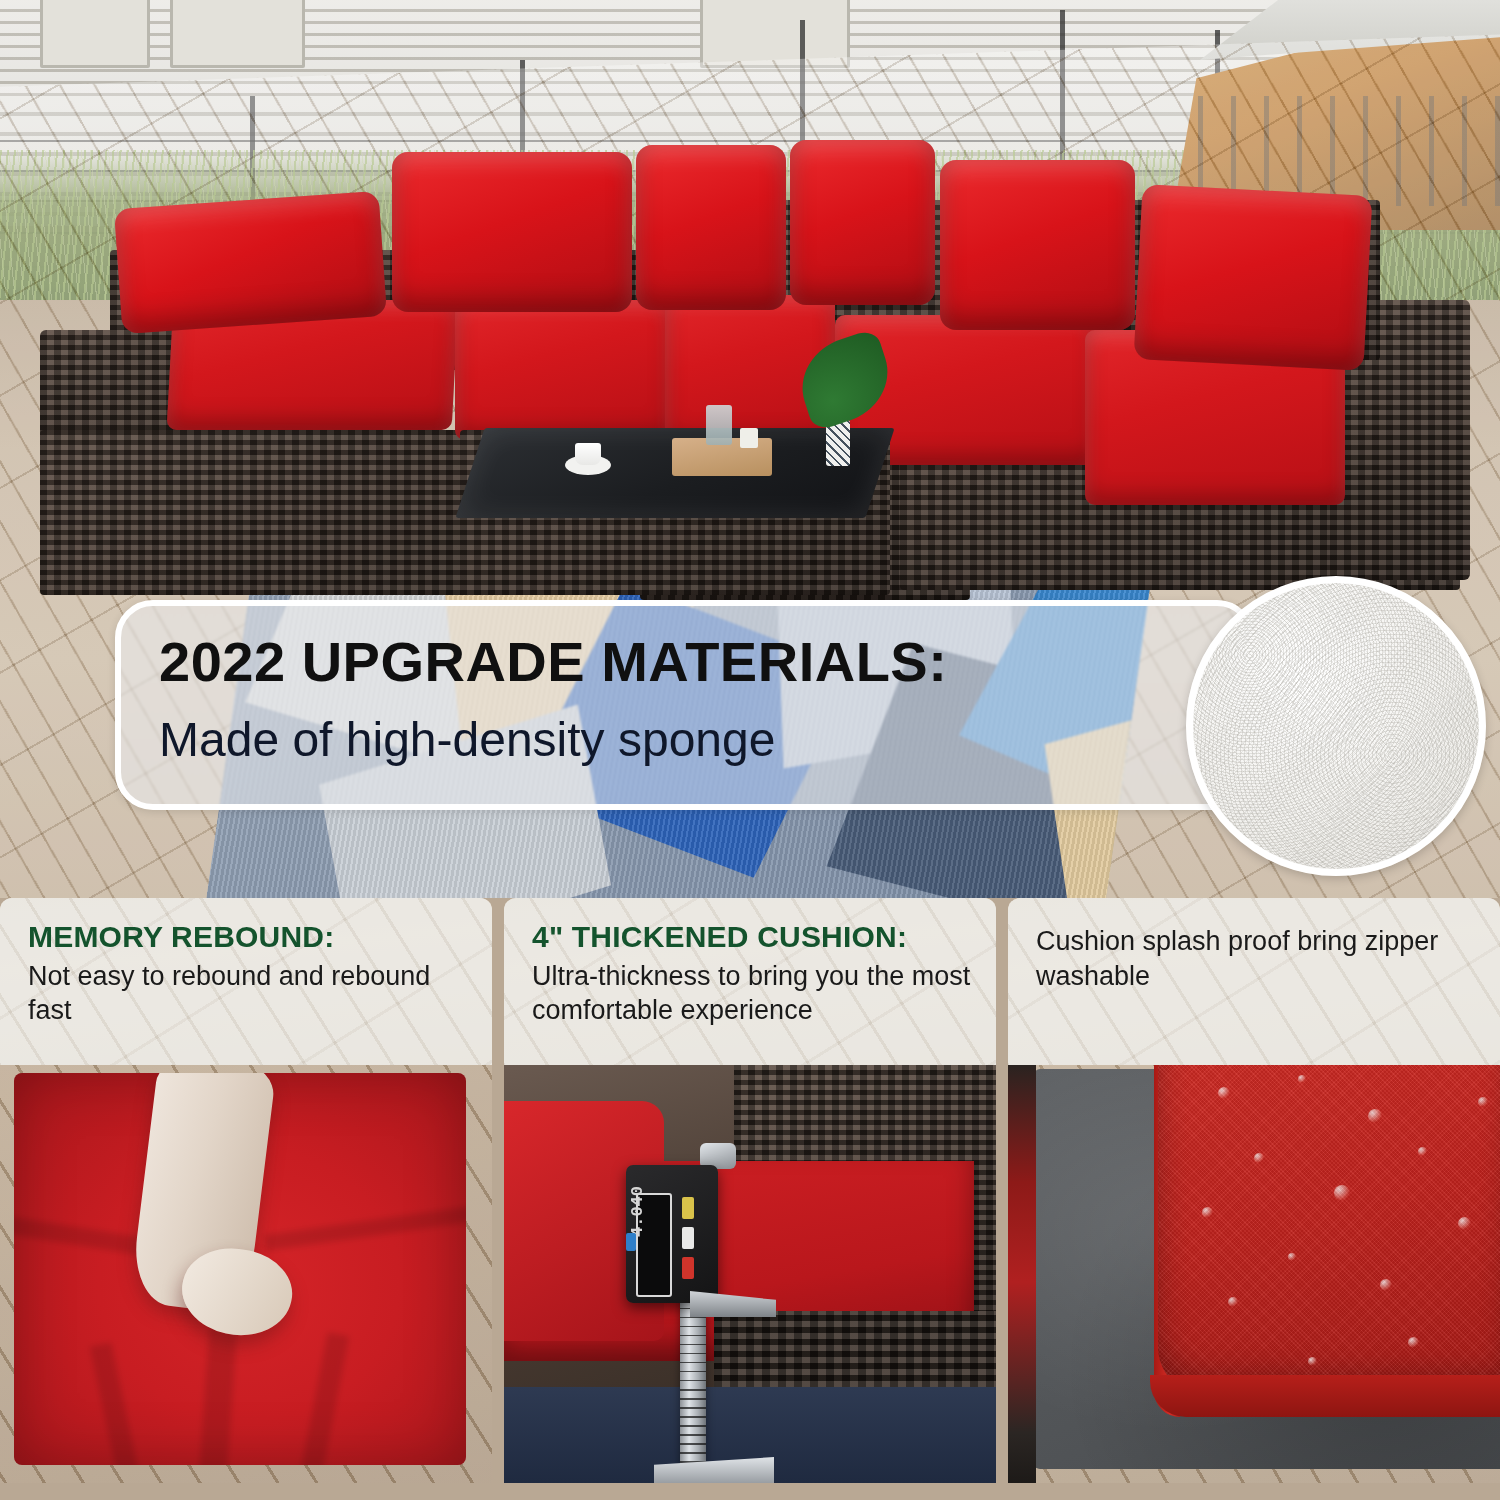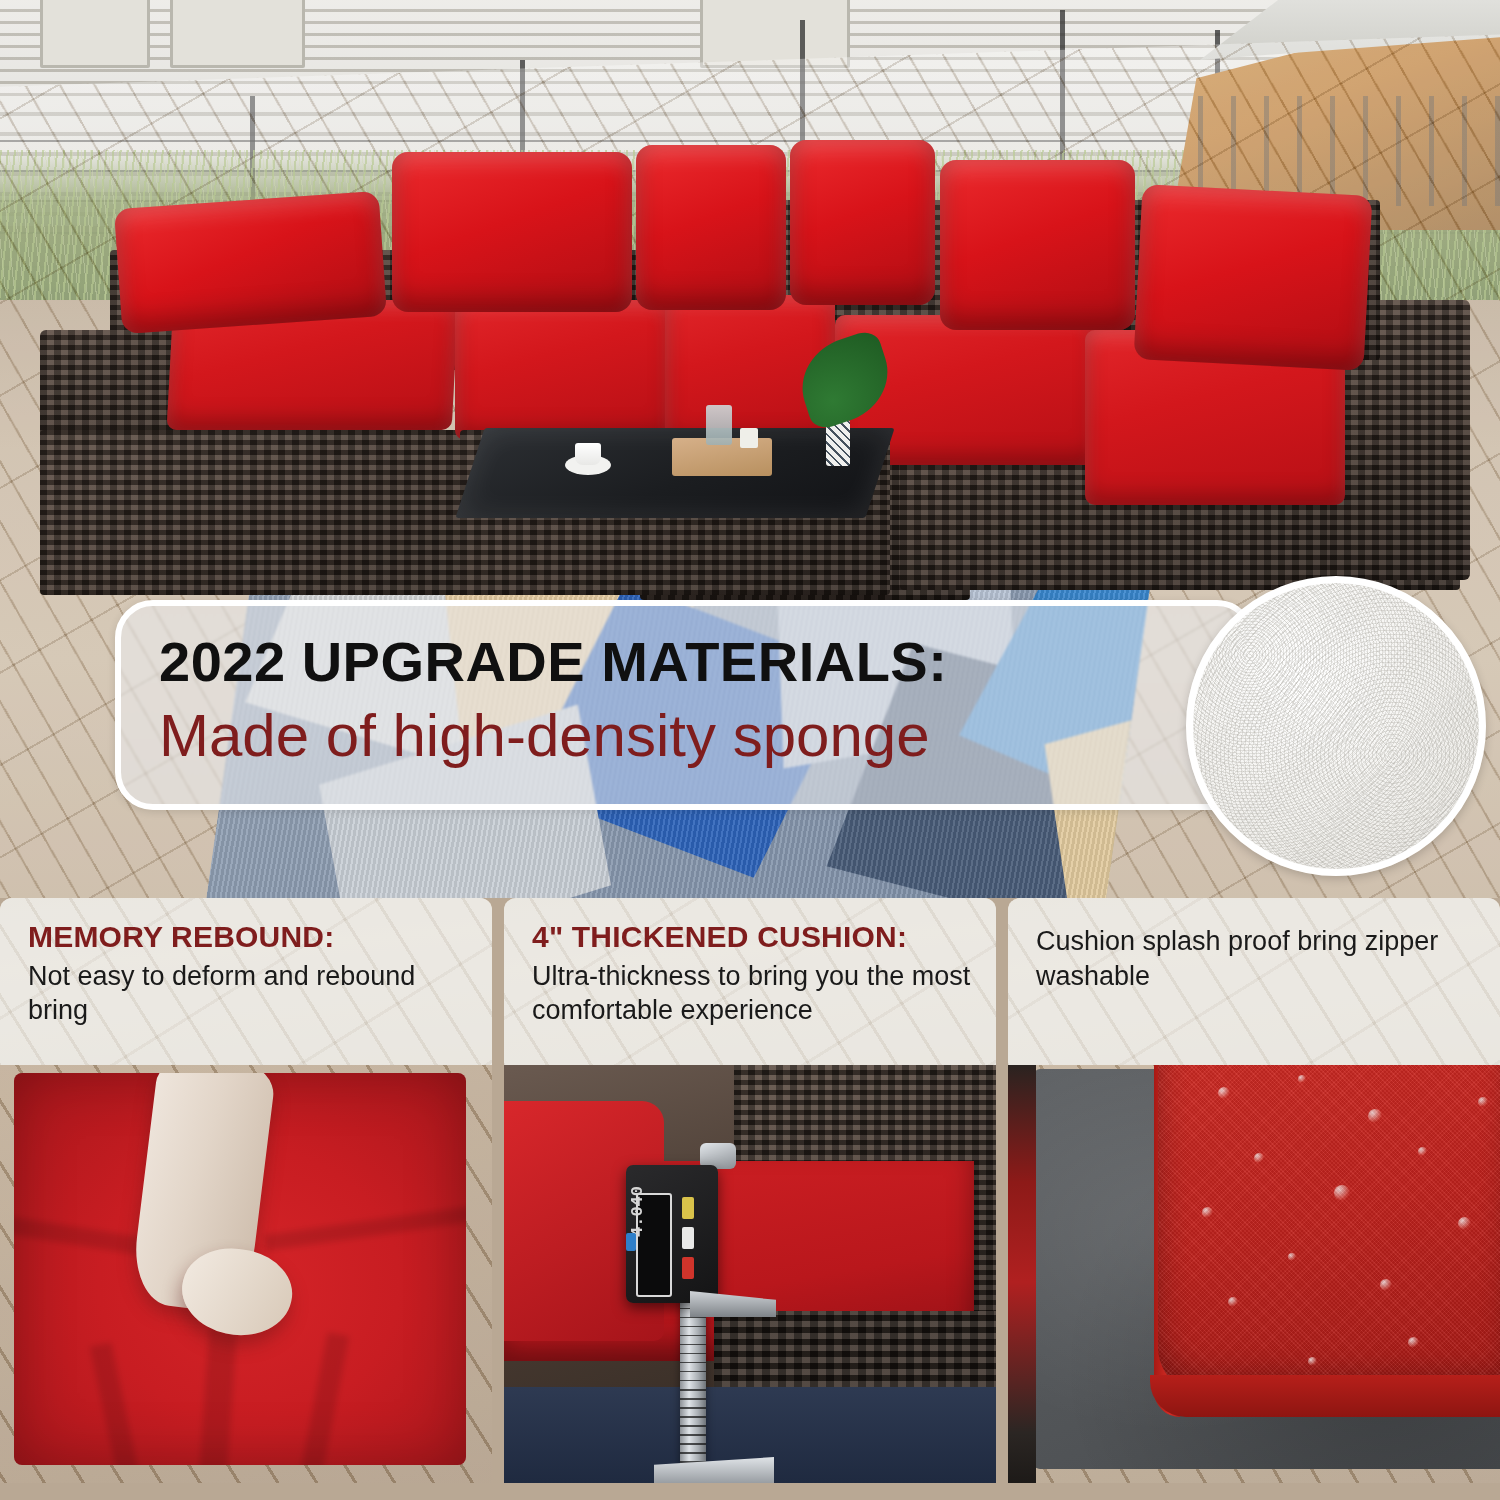--- a/index.html
+++ b/index.html
@@ -123,22 +123,22 @@
     backdrop-filter:blur(1px);
     box-shadow:0 2px 8px rgba(0,0,0,.12);
     overflow:hidden;
   }
   .banner-inner{ position:absolute; left:38px; top:26px; right:11px; }
   .banner-h1{
     font-size:56px; font-weight:bold; color:#101010;
     letter-spacing:.5px; line-height:1.08; white-space:nowrap;
   }
   .banner-h2{
-    font-size:60px; font-weight:normal; color:#7f1d1d;
-    line-height:1.12; margin-top:10px; white-space:nowrap;
+    font-size:48px; font-weight:normal; color:#0f172a;
+    line-height:1.12; margin-top:21px; white-space:nowrap;
   }
 
   
   .sponge-circle{
     position:absolute; left:1186px; top:576px; width:300px; height:300px;
     border-radius:50%; border:7px solid #ffffff;
     background:
       radial-gradient(circle at 38% 32%, #ffffff 0%, #f3f2ef 55%, #e6e4df 100%);
     overflow:hidden;
     box-shadow:0 3px 10px rgba(0,0,0,.18);
@@ -173,21 +173,21 @@
     content:""; position:absolute; inset:0;
     background:
       repeating-linear-gradient(58deg, rgba(255,255,255,.32) 0 34px, rgba(130,112,90,.22) 34px 37px),
       repeating-linear-gradient(-32deg, rgba(255,255,255,.24) 0 96px, rgba(125,106,84,.22) 96px 99px);
   }
   .fcol-head-veil{
     position:absolute; inset:0; background:rgba(236,236,233,.60);
   }
   .fcol-text{ position:absolute; left:28px; top:22px; right:16px; }
   .fcol-title{
-    font-size:30px; font-weight:bold; color:#7f1d1d;
+    font-size:30px; font-weight:bold; color:#14532d;
     letter-spacing:.2px; line-height:1.15; white-space:nowrap;
   }
   .fcol-body{
     font-size:27px; font-weight:normal; color:#1a1a1a;
     line-height:1.28; margin-top:4px;
   }
 
   .fcol-photo{
     position:absolute; left:0; top:167px; right:0; height:418px;
     overflow:hidden;
@@ -446,21 +446,21 @@
   <div class="sponge-circle"></div>
 
   <div class="features">
 
     <div class="fcol">
       <div class="fcol-head">
         <div class="fcol-head-bg"></div>
         <div class="fcol-head-veil"></div>
         <div class="fcol-text">
           <div class="fcol-title">MEMORY REBOUND:</div>
-          <div class="fcol-body">Not easy to deform and rebound bring</div>
+          <div class="fcol-body">Not easy to rebound and rebound fast</div>
         </div>
       </div>
       <div class="fcol-photo">
         <div class="p1">
           <div class="p1-floor"></div>
           <div class="p1-cush">
             <div class="crease" style="left:-20px;top:160px;width:240px;height:18px;transform:rotate(9deg);"></div>
             <div class="crease" style="left:250px;top:146px;width:230px;height:16px;transform:rotate(-8deg);"></div>
             <div class="crease" style="left:190px;top:250px;width:28px;height:160px;transform:rotate(4deg);"></div>
             <div class="crease" style="left:90px;top:270px;width:22px;height:140px;transform:rotate(-12deg);"></div>

